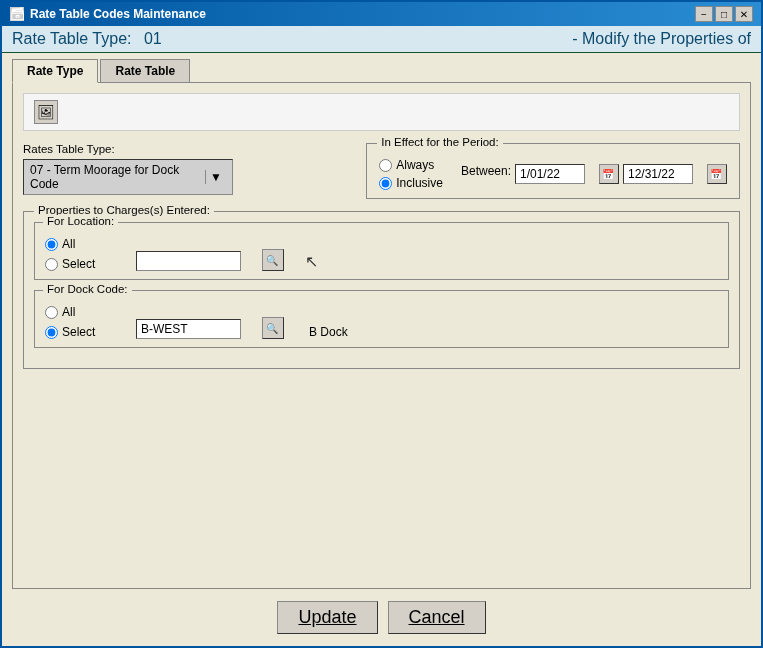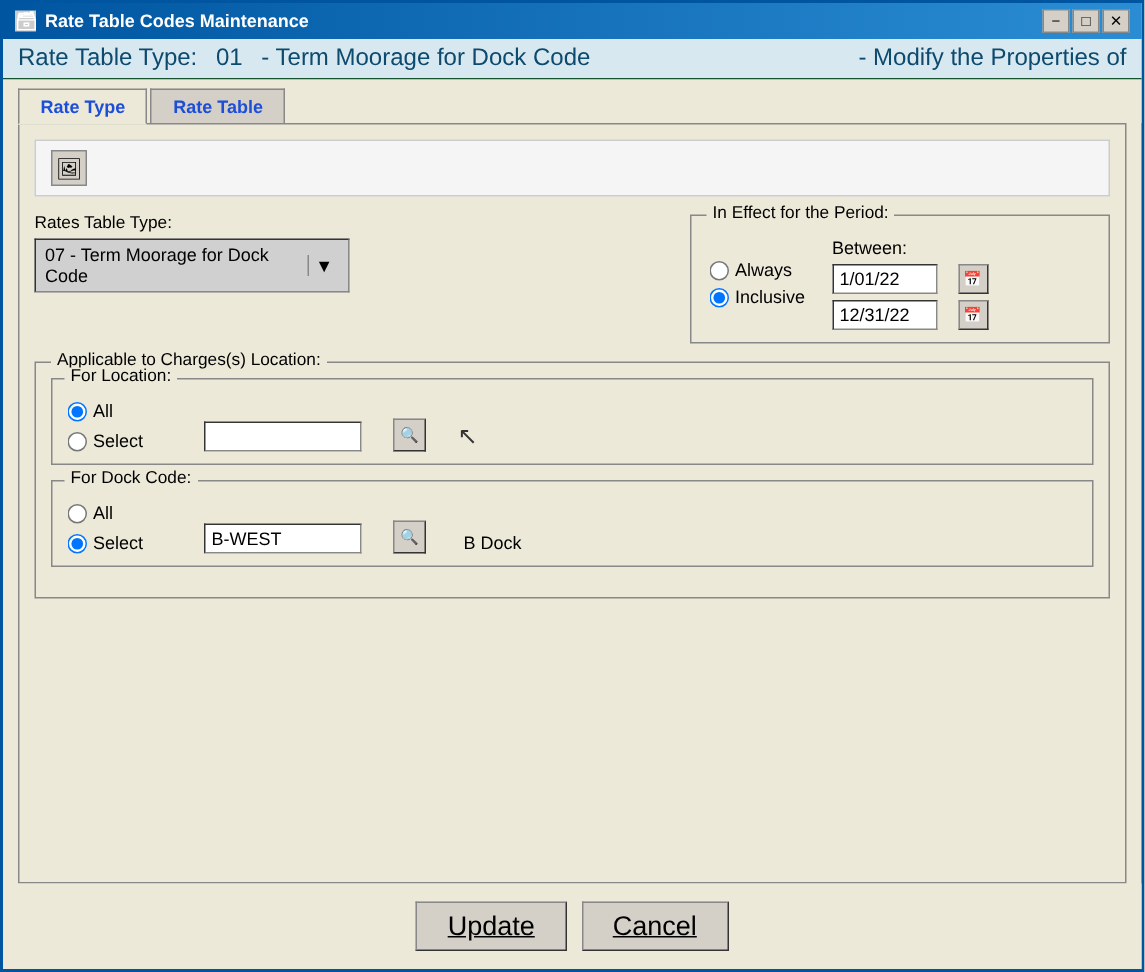--- a/index.html
+++ b/index.html
@@ -74,21 +74,21 @@
       gap: 2px;
     }
     .tab {
       padding: 4px 14px;
       border: 1px solid #888;
       border-bottom: none;
       background: #d4d0c8;
       cursor: pointer;
       font-size: 12px;
       font-weight: bold;
-      color: #1d4ed8;
+      color: #000000;
     }
     .tab.active {
       background: #ece9d8;
       border-bottom: 1px solid #ece9d8;
       z-index: 1;
       margin-bottom: -1px;
     }
     .tab-content {
       flex: 1;
       background: #ece9d8;
@@ -294,21 +294,20 @@
     <div class="title-controls">
       <button class="title-btn">−</button>
       <button class="title-btn">□</button>
       <button class="title-btn">✕</button>
     </div>
   </div>
 
   <div class="subtitle-bar">
     <span>Rate Table Type:</span>&nbsp;
     <span>01</span>&nbsp;
-    <span>- Term Moorage for Dock Code</span>
     <span style="margin-left:auto;">- Modify the Properties of</span>
   </div>
 
   <div class="tab-bar">
     <div class="tab active">
       <span>Rate Type</span>
     </div>
     <div class="tab">
       <span>Rate Table</span>
     </div>
@@ -336,37 +335,37 @@
           <div class="radio-group">
             <div class="radio-row">
               <input type="radio" name="period" id="always" style="">
               <label for="always">Always</label>
             </div>
             <div class="radio-row">
               <input type="radio" name="period" id="inclusive" checked="" style="">
               <label for="inclusive">Inclusive</label>
             </div>
           </div>
-          <div style="display:flex; flex-direction:column; gap:4px; margin-left:8px;">
+          <div style="display:flex; flex-direction:row; gap:4px; margin-left:8px;">
             <span>Between:</span>
             <div class="date-row">
               <input type="text" class="date-input" value="1/01/22" style="">
               <div class="cal-btn">📅</div>
             </div>
             <div class="date-row">
               <input type="text" class="date-input" value="12/31/22" style="">
               <div class="cal-btn">📅</div>
             </div>
           </div>
         </div>
       </div>
     </div>
 
     <div class="applicable-box">
-      <span class="applicable-legend">Applicable to Charges(s) Location:</span>
+      <span class="applicable-legend">Properties to Charges(s) Entered:</span>
 
       <div class="inner-group">
         <span class="inner-legend">For Location:</span>
         <div class="inner-row">
           <div class="radio-col">
             <div class="radio-row">
               <input type="radio" name="location" id="loc-all" checked="" style="">
               <label for="loc-all">All</label>
             </div>
             <div class="radio-row">

